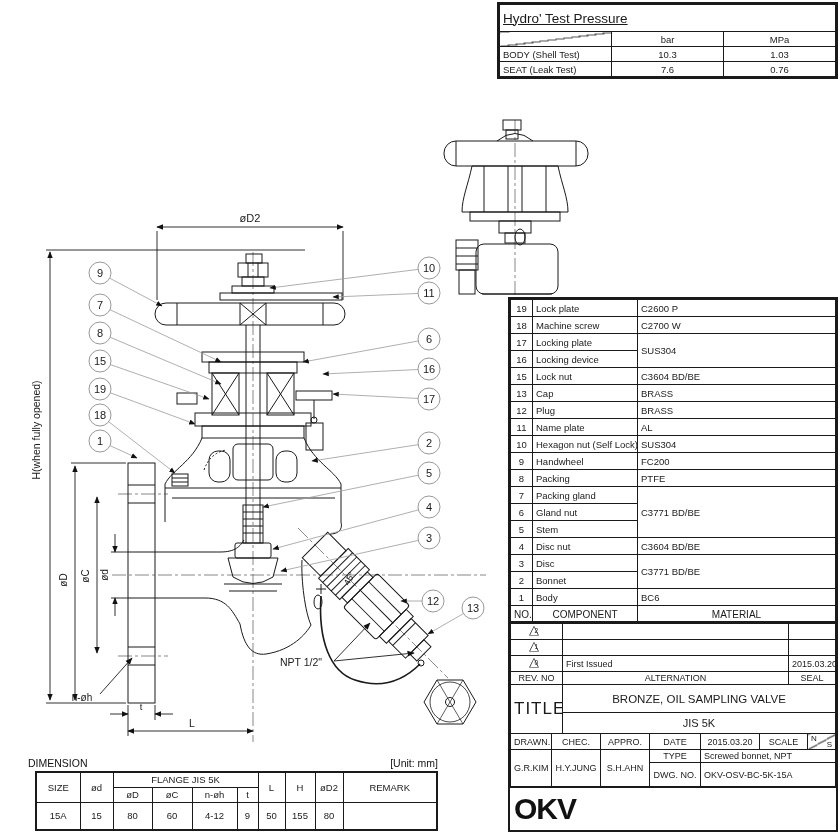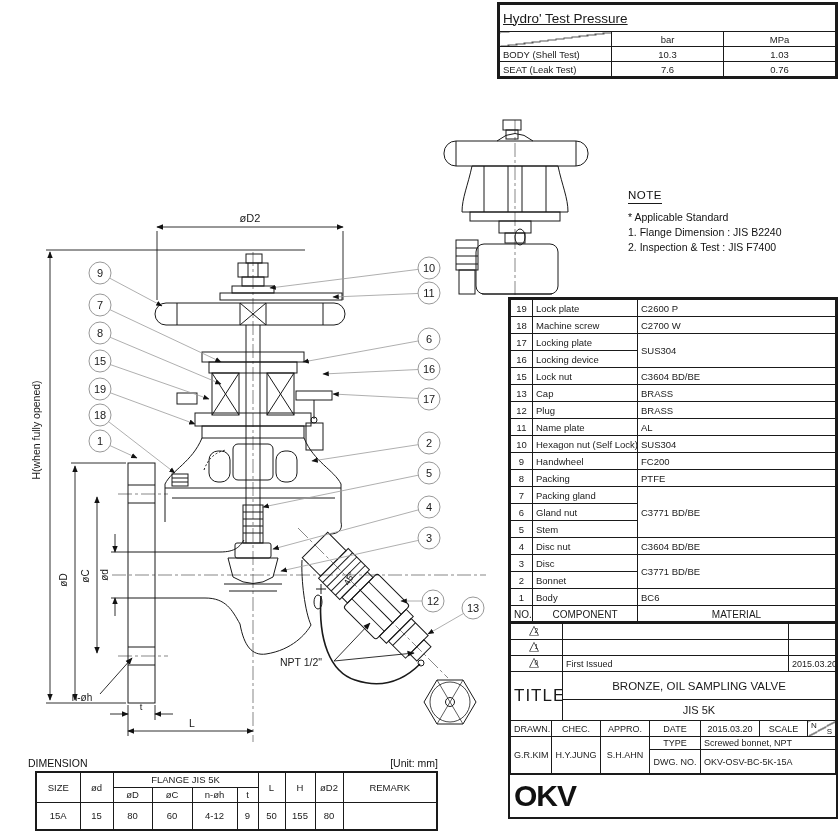--- a/index.html
+++ b/index.html
@@ -335,26 +335,20 @@
     </tr>
     <tr>
       <td>SEAT (Leak Test)</td>
       <td class="ctr">7.6</td>
       <td class="ctr">0.76</td>
     </tr>
   </tbody>
       </table>
 </div>
 
-<div id="note">
-  <span class="nh">NOTE</span>
-  <div>* Applicable Standard</div>
-  <div>1. Flange Dimension : JIS B2240</div>
-  <div>2. Inspection &amp; Test : JIS F7400</div>
-</div>
 
 <div id="parts">
   <table>
     <colgroup>
           <col style="width:22px">
           <col style="width:105px">
           <col>
         </colgroup>
     <tbody>
           <tr>
@@ -467,20 +461,25 @@
     </tr>
     <tr>
       <td><span class="tri"><span class="tg">△</span><span class="tn">1</span></span></td>
       <td></td>
       <td></td>
     </tr>
     <tr>
       <td><span class="tri"><span class="tg">△</span><span class="tn">0</span></span></td>
       <td style="text-align:left">First Issued</td>
       <td>2015.03.20</td>
+    </tr>
+    <tr>
+      <td>REV. NO</td>
+      <td>ALTERNATION</td>
+      <td>SEAL</td>
     </tr>
   </tbody>
       </table>
   <table>
     <colgroup>
           <col style="width:52px">
           <col>
         </colgroup>
     <tbody>
           <tr>

